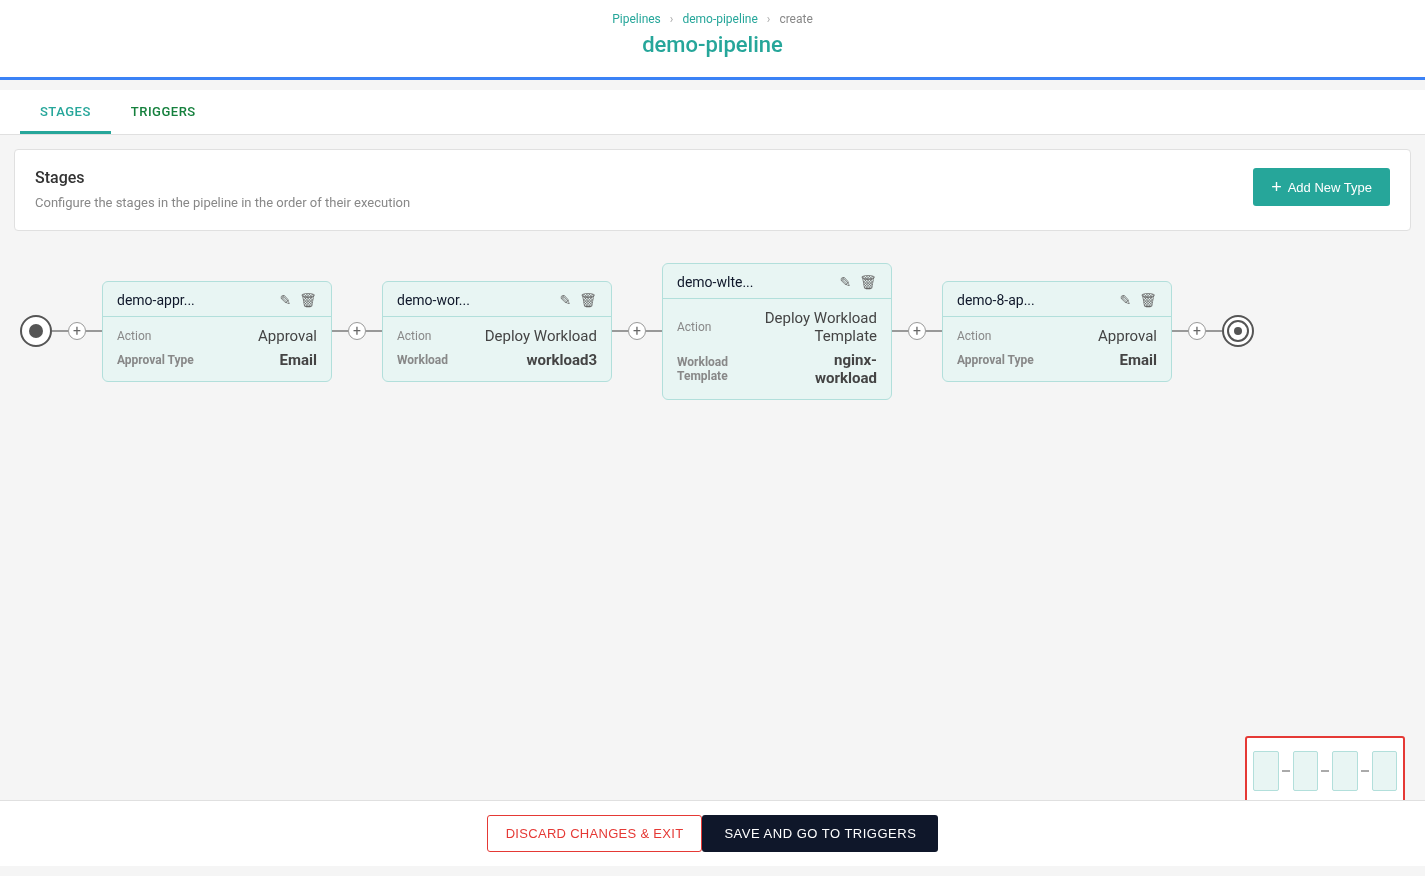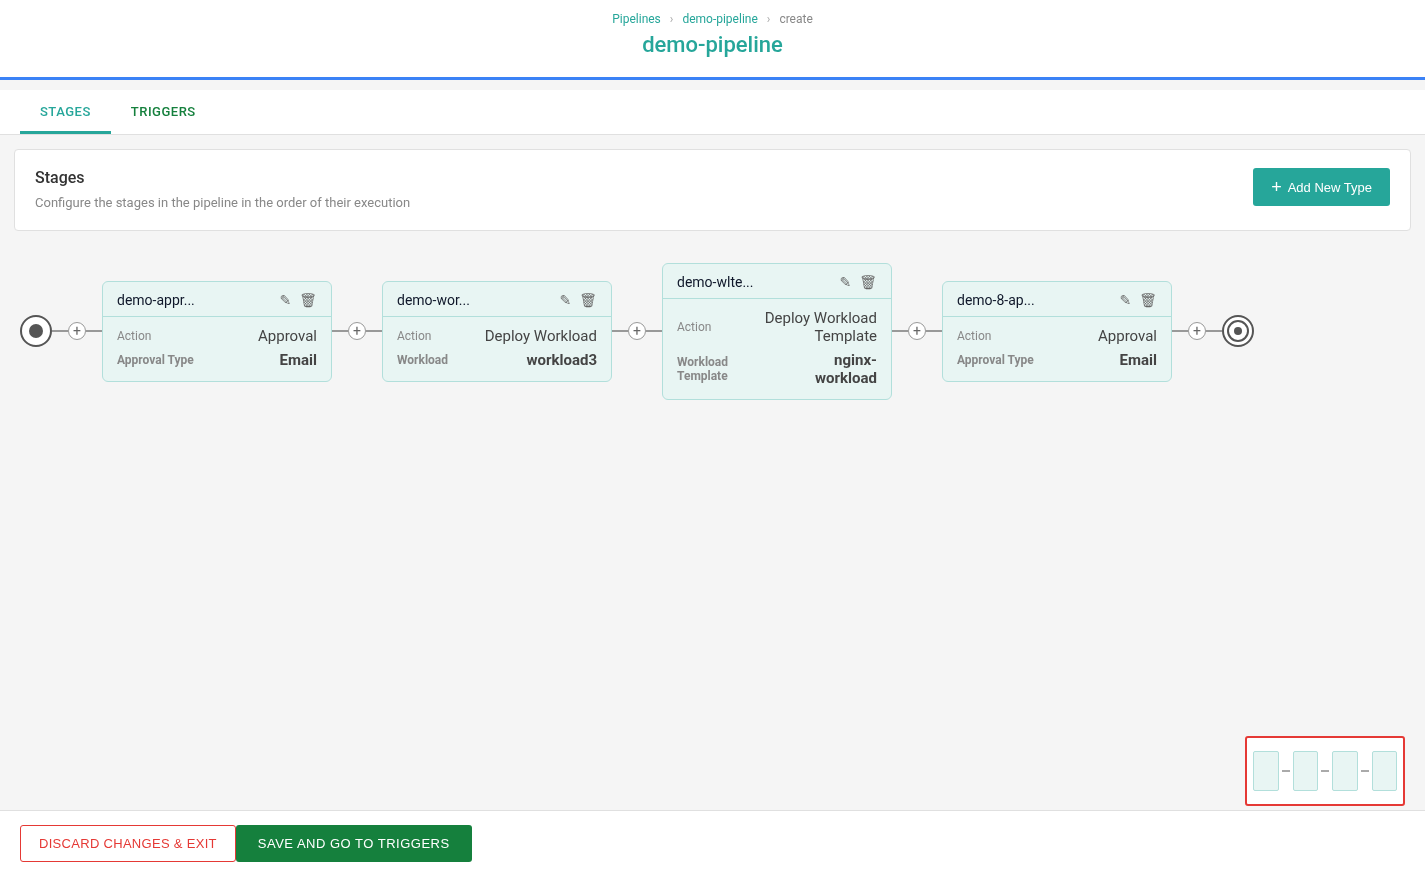--- a/index.html
+++ b/index.html
@@ -229,43 +229,43 @@
       color: #888;
     }
     .field-value {
       font-size: 15px;
       color: #444;
       text-align: right;
     }
 
     .bottom-bar {
       position: fixed;
-      bottom: 0;
+      bottom: 10px;
       left: 0;
       right: 0;
       background: #fff;
       border-top: 1px solid #e0e0e0;
       padding: 14px 20px;
       display: flex;
-      justify-content: flex-start;
+      justify-content: center;
       align-items: center;
     }
     .discard-btn {
       background: #fff;
       color: #e53935;
       border: 1px solid #e53935;
       padding: 10px 18px;
       border-radius: 3px;
       cursor: pointer;
       font-size: 13px;
       font-weight: 500;
       letter-spacing: 0.3px;
     }
     .save-trigger-btn {
-      background: #15803d;
+      background: #0f172a;
       color: #fff;
       border: none;
       padding: 11px 22px;
       border-radius: 3px;
       cursor: pointer;
       font-size: 13px;
       font-weight: 500;
       letter-spacing: 0.5px;
     }
 

